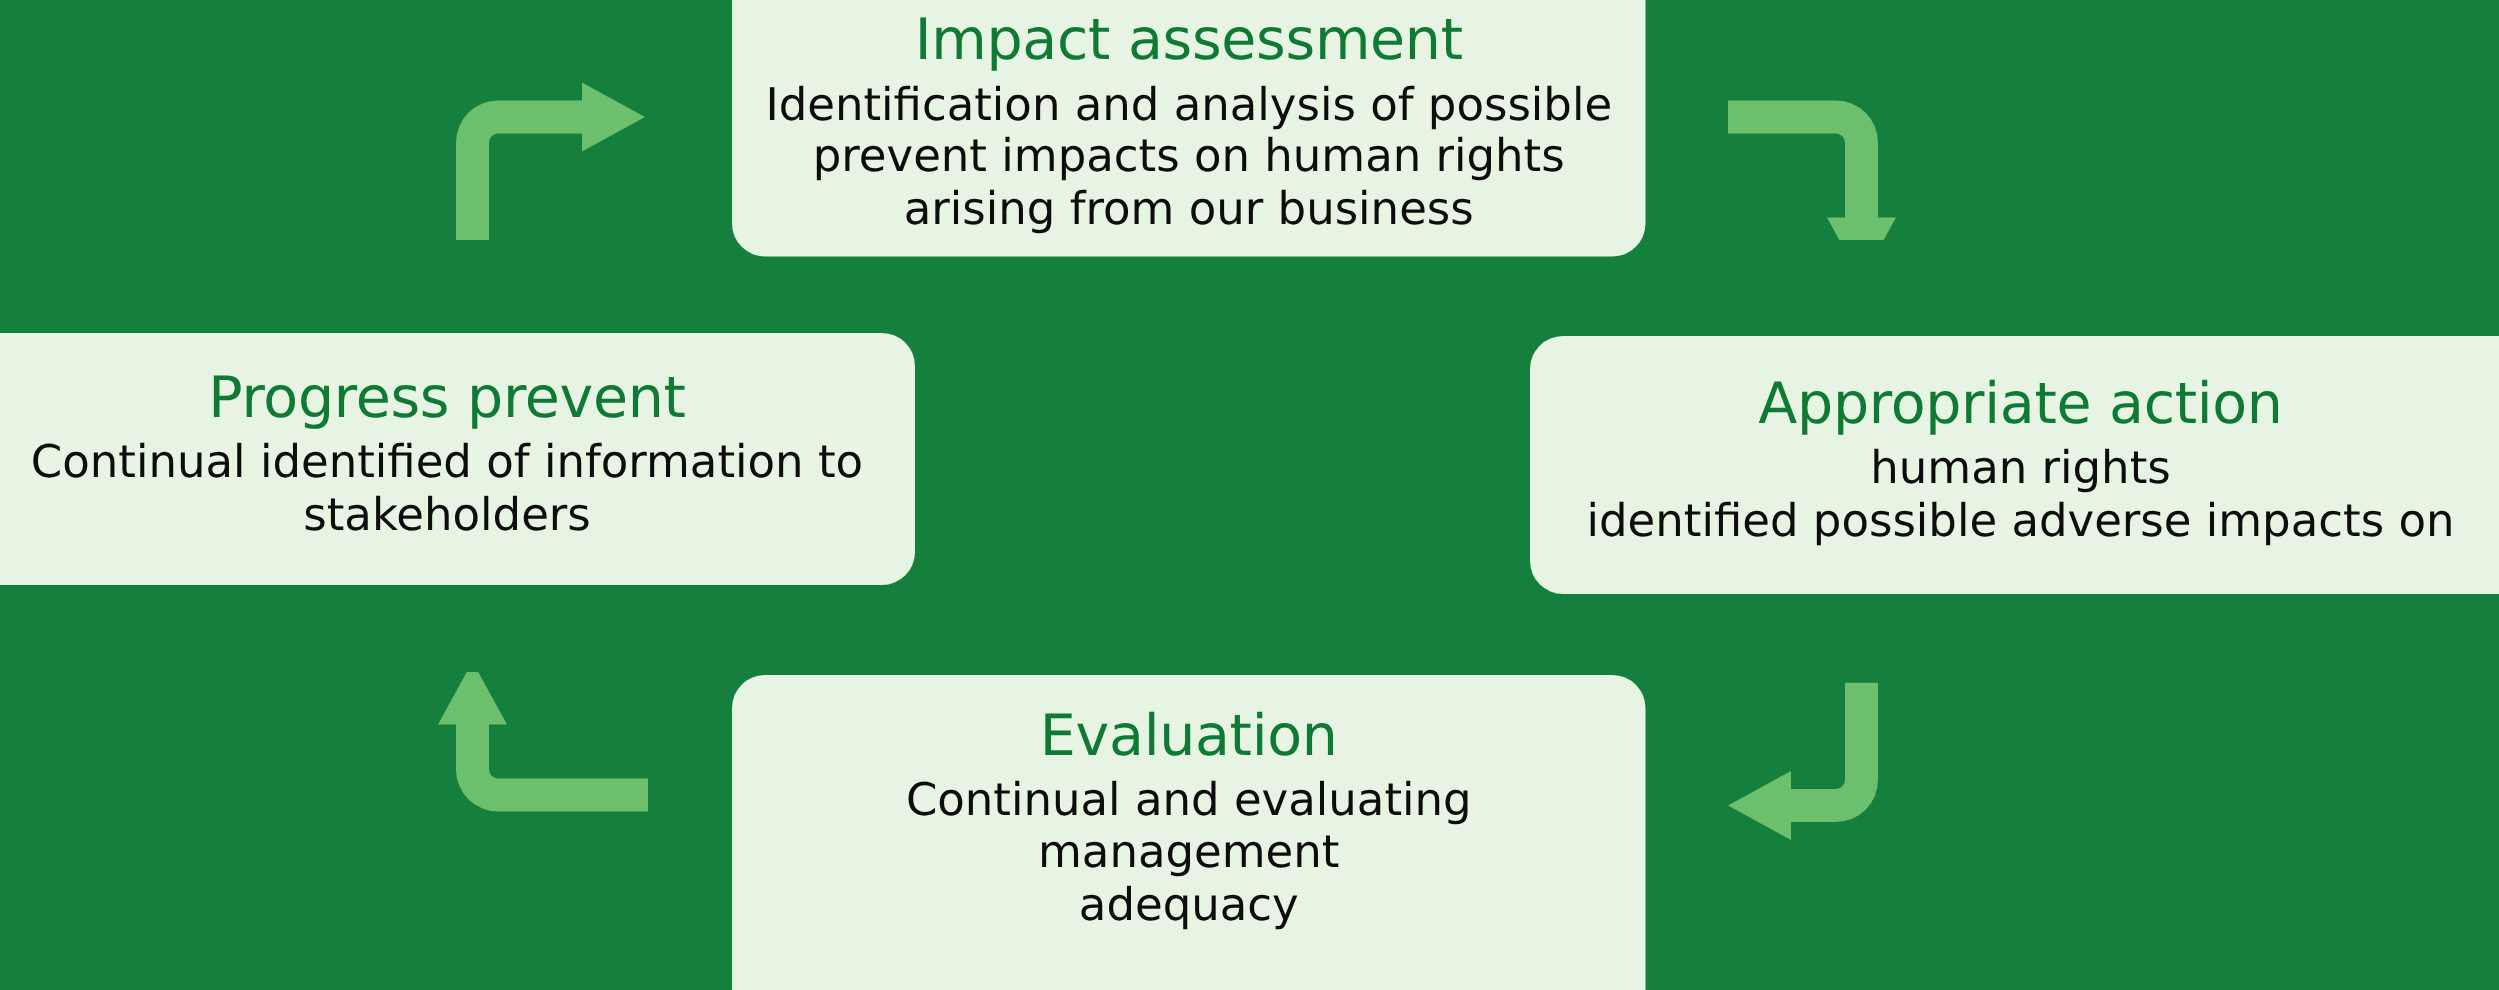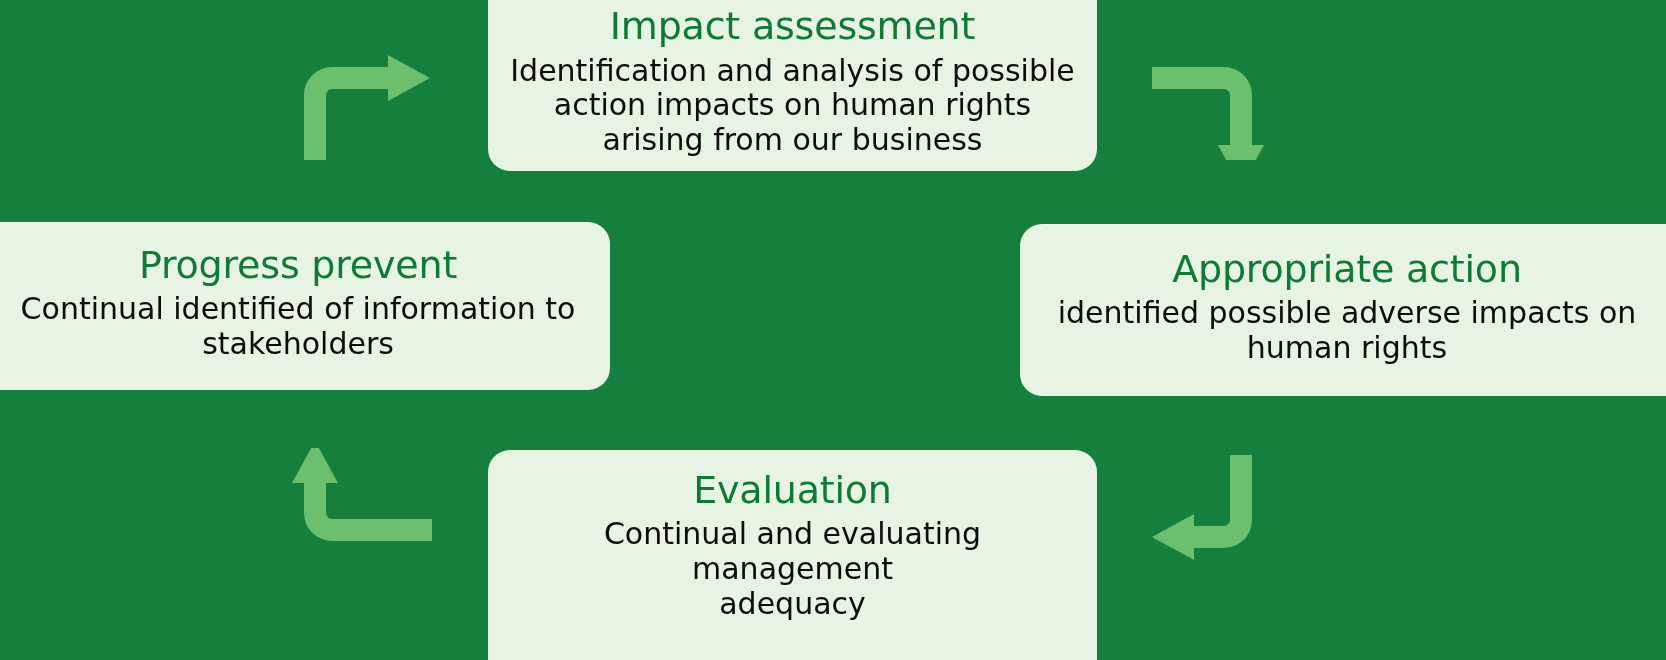--- a/index.html
+++ b/index.html
@@ -96,30 +96,30 @@
 </style>
 </head>
 <body>
 
 <div id="canvas">
 
   <div class="node" id="node-impact">
     <div class="title">Impact assessment</div>
     <div class="desc">
       <div>Identification and analysis of possible</div>
-      <div>action impacts on human rights</div>
+      <div>prevent impacts on human rights</div>
       <div>arising from our business</div>
     </div>
   </div>
 
   <div class="node" id="node-action">
     <div class="title">Appropriate action</div>
     <div class="desc">
+      <div>human rights</div>
       <div>identified possible adverse impacts on</div>
-      <div>human rights</div>
     </div>
   </div>
 
   <div class="node" id="node-evaluation">
     <div class="title">Evaluation</div>
     <div class="desc">
       <div>Continual and evaluating management</div>
       <div>adequacy</div>
     </div>
   </div>

